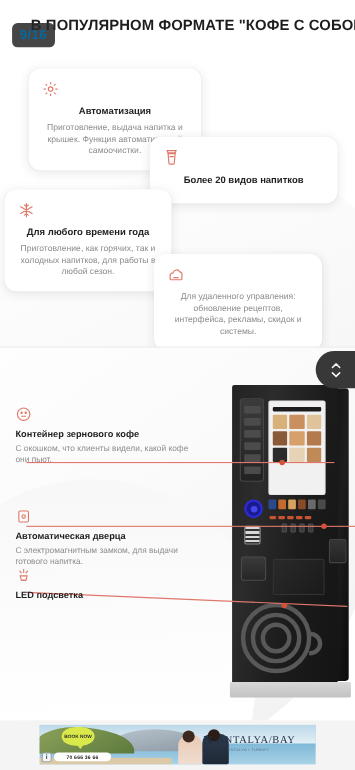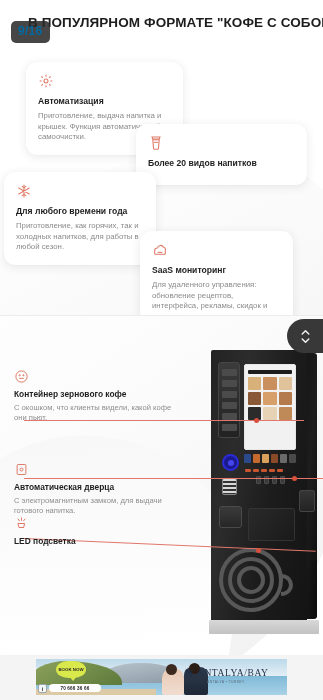--- a/index.html
+++ b/index.html
@@ -37,20 +37,21 @@
     font-size:12px; font-weight:bold; line-height:1;
     padding:4px 7px 6px; border-radius:5px;
     letter-spacing:.3px;
   }
 
   .card{
     position:absolute; z-index:4;
     background:#ffffff; border-radius:11px;
     box-shadow:0 2px 10px rgba(40,40,40,.10), 0 0 1px rgba(0,0,0,.05);
     padding:11px 12px 12px;
+    text-align:center;
   }
   .card .c-icon{ display:block; width:16px; height:16px; margin-bottom:7px; color:#e07a68; }
   .card .c-icon svg{ width:100%; height:100%; display:block; }
   .card .c-title{
     font-size:8.6px; font-weight:bold; color:#1f1f1f;
     line-height:11px; margin-bottom:4px;
   }
   .card .c-desc{
     font-size:7.8px; color:#8b8b8b; line-height:10.5px;
   }
@@ -293,21 +294,20 @@
     <div class="c-desc">Приготовление, как горячих, так и холодных напитков, для работы в любой сезон.</div>
   </div>
 
   <div class="card" id="card-saas">
     <span class="c-icon">
       <svg viewBox="0 0 24 24" fill="none" stroke="currentColor" stroke-width="1.6">
         <path d="M4 13a4 4 0 0 1 4-4 5 5 0 0 1 9.3-1.2A3.8 3.8 0 0 1 20 13v4a1.5 1.5 0 0 1-1.5 1.5h-13A1.5 1.5 0 0 1 4 17z"></path>
         <path d="M8.5 15.5h7"></path>
       </svg>
     </span>
-    <div class="c-title">SaaS мониторинг</div>
     <div class="c-desc">Для удаленного управления: обновление рецептов, интерфейса, рекламы, скидок и системы.</div>
   </div>
 </div>
 
 <div class="divider-line"></div>
 
 <div class="frame-badge">9/16</div>
 
 <div id="scroll-pill">
   <span>

